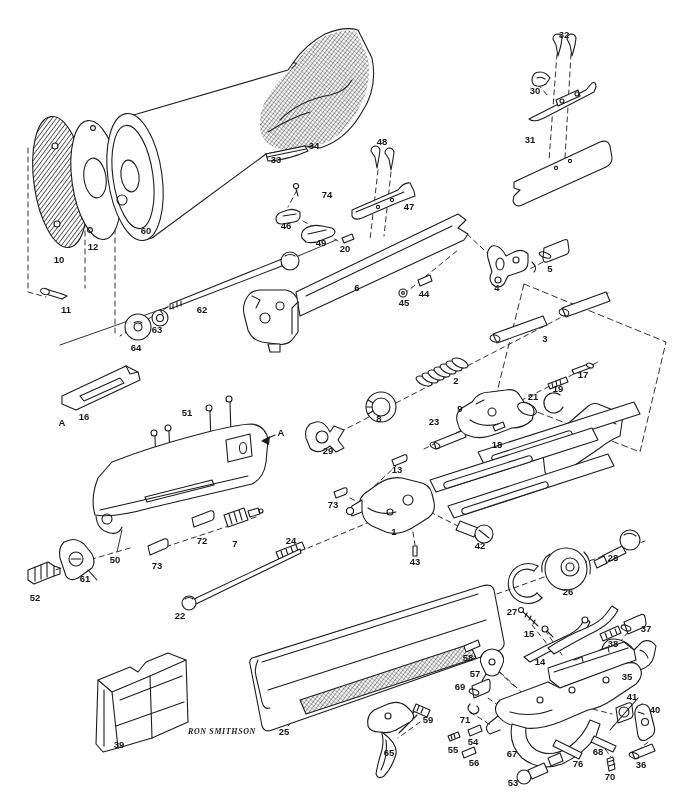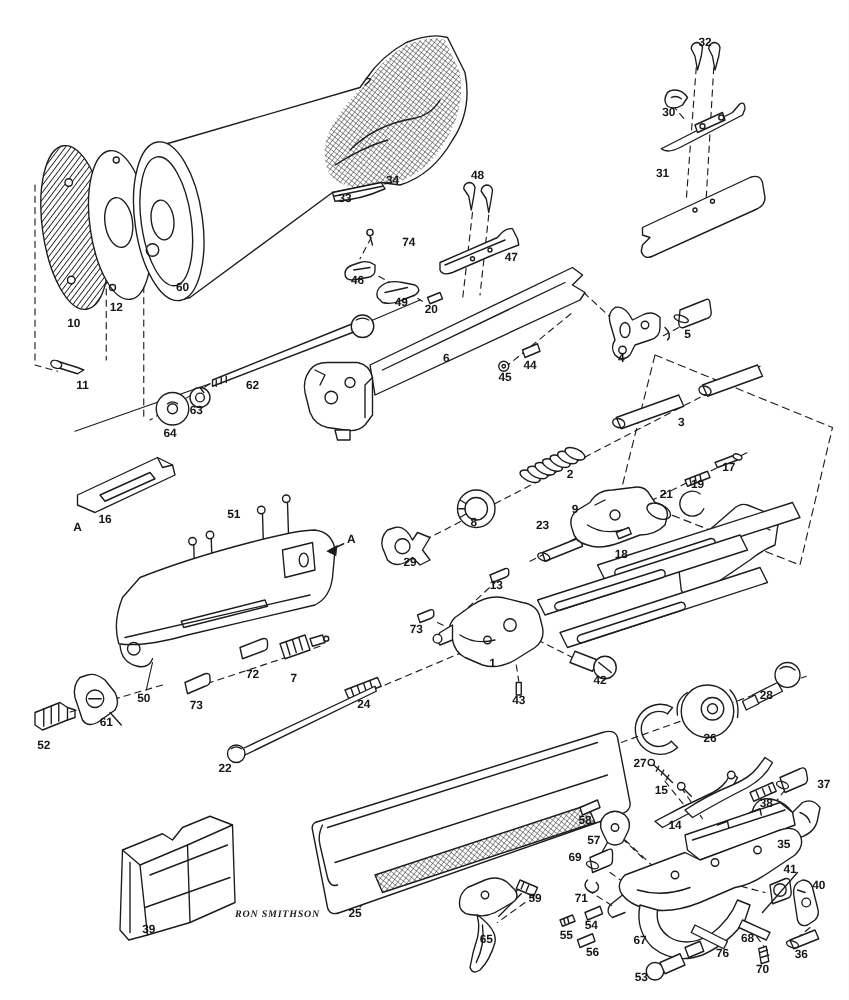--- a/index.html
+++ b/index.html
@@ -584,30 +584,30 @@
       <span class="plabel" style="left: 333px; top: 504px;">73</span>
       <span class="plabel" style="left: 394px; top: 531px;">1</span>
       <span class="plabel" style="left: 480px; top: 545px;">42</span>
       <span class="plabel" style="left: 415px; top: 561px;">43</span>
       <span class="plabel" style="left: 115px; top: 559px;">50</span>
       <span class="plabel" style="left: 85px; top: 578px;">61</span>
       <span class="plabel" style="left: 35px; top: 597px;">52</span>
       <span class="plabel" style="left: 202px; top: 540px;">72</span>
       <span class="plabel" style="left: 157px; top: 565px;">73</span>
       <span class="plabel" style="left: 235px; top: 543px;">7</span>
-      <span class="plabel" style="left: 291px; top: 564px;">24</span>
+      <span class="plabel" style="left: 291px; top: 540px;">24</span>
       <span class="plabel" style="left: 180px; top: 615px;">22</span>
       <span class="plabel" style="left: 568px; top: 591px;">26</span>
       <span class="plabel" style="left: 512px; top: 611px;">27</span>
       <span class="plabel" style="left: 613px; top: 557px;">28</span>
       <span class="plabel" style="left: 119px; top: 744px;">39</span>
       <span class="plabel" style="left: 284px; top: 731px;">25</span>
       <span class="plabel" style="left: 529px; top: 633px;">15</span>
       <span class="plabel" style="left: 540px; top: 661px;">14</span>
-      <span class="plabel" style="left: 646px; top: 628px; margin-left: 13px;">37</span>
+      <span class="plabel" style="left: 646px; top: 628px;">37</span>
       <span class="plabel" style="left: 613px; top: 643px;">38</span>
       <span class="plabel" style="left: 627px; top: 676px;">35</span>
       <span class="plabel" style="left: 468px; top: 657px;">58</span>
       <span class="plabel" style="left: 475px; top: 673px;">57</span>
       <span class="plabel" style="left: 460px; top: 686px;">69</span>
       <span class="plabel" style="left: 465px; top: 719px;">71</span>
       <span class="plabel" style="left: 428px; top: 719px;">59</span>
       <span class="plabel" style="left: 376px; top: 752px; padding-left: 26px;">65</span>
       <span class="plabel" style="left: 473px; top: 741px;">54</span>
       <span class="plabel" style="left: 453px; top: 749px;">55</span>

